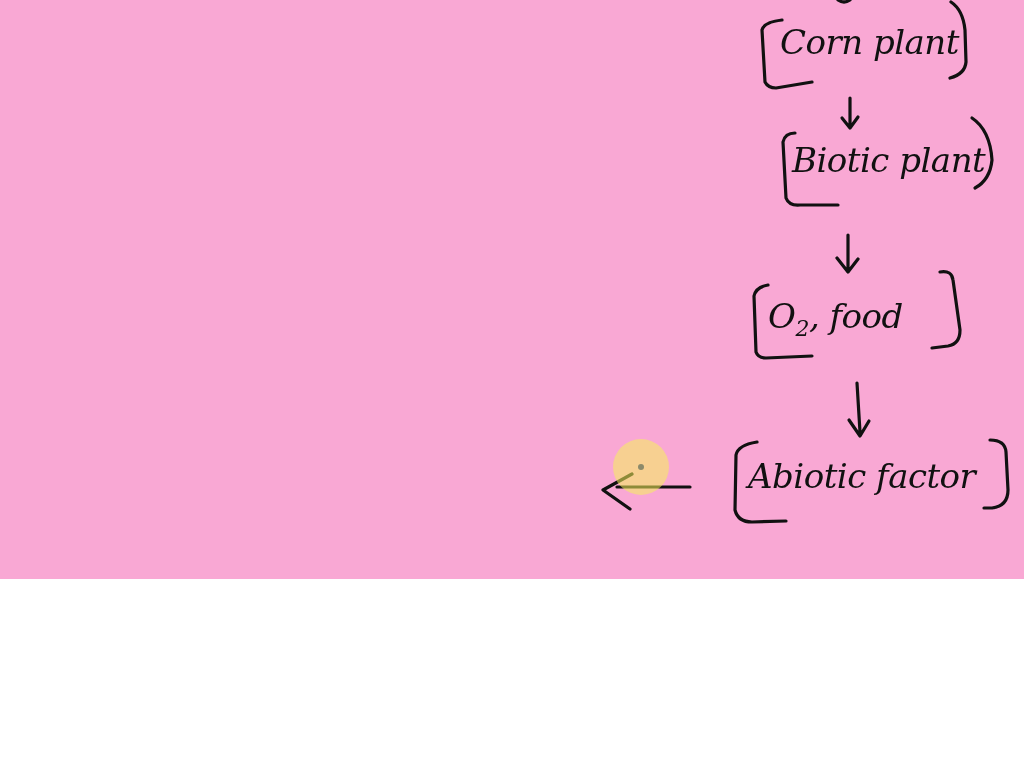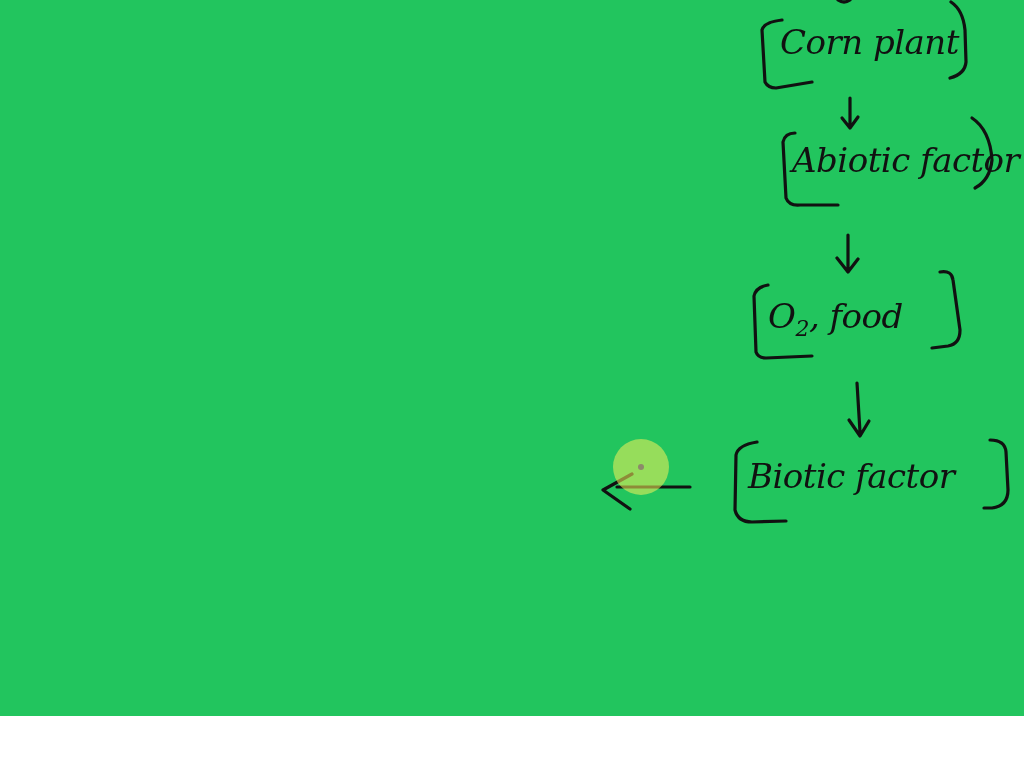--- a/index.html
+++ b/index.html
@@ -6,22 +6,22 @@
       margin: 0;
       padding: 0;
       width: 1024px;
       height: 768px;
       background: #ffffff;
       overflow: hidden;
     }
     .canvas {
       position: relative;
       width: 1024px;
-      height: 716px;
-      background: #22c55e;
+      height: 579px;
+      background: #f9a8d4;
     }
     svg.ink {
       position: absolute;
       left: 0;
       top: 0;
       width: 1024px;
       height: 768px;
     }
     .ink path, .ink line, .ink polyline {
       fill: none;
@@ -85,27 +85,27 @@
     <path d="M990 440 Q1005 440 1006 452 L1008 490 Q1008 506 992 508 L984 508"></path>
 
     <path d="M690 487 L617 487 M632 474 L603 490 L630 509"></path>
   </svg>
 
   <div class="node-label" style="left:780px; top:22px;">
     <span>Corn plant</span>
   </div>
 
   <div class="node-label" style="left:792px; top:140px;">
-    <span>Abiotic factor</span>
+    <span>Biotic plant</span>
   </div>
 
   <div class="node-label" style="left:768px; top:296px;text-align:right;">
     <span>O</span><sub>2</sub><span>, food</span>
   </div>
 
   <div class="node-label" style="left:748px; top:456px;">
-    <span>Biotic factor</span>
+    <span>Abiotic factor</span>
   </div>
 
   <div class="cursor-halo" style="left:613px; top:439px;"></div>
   <div class="cursor-dot" style="left:638px; top:464px;"></div>
 
 </div>
 
 </body></html>

